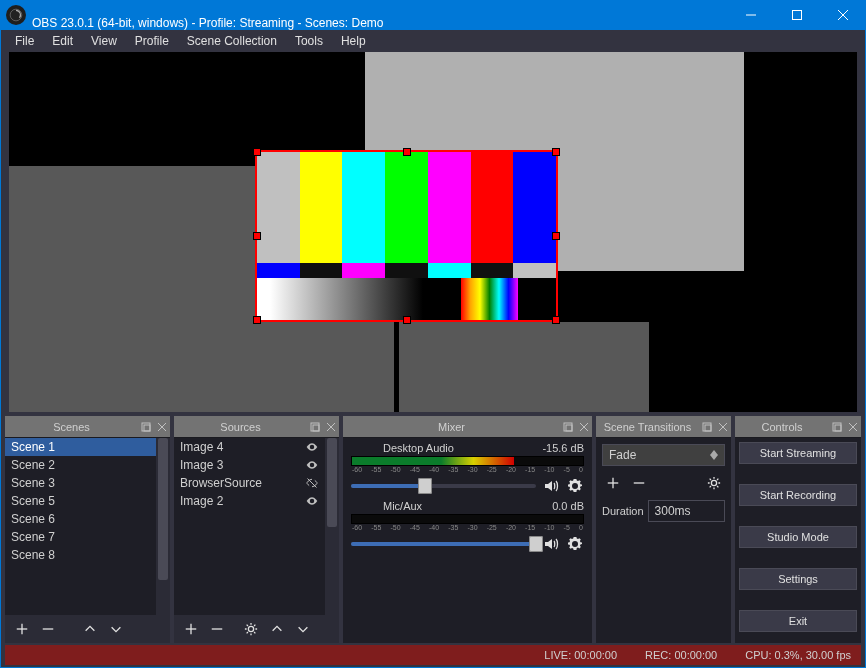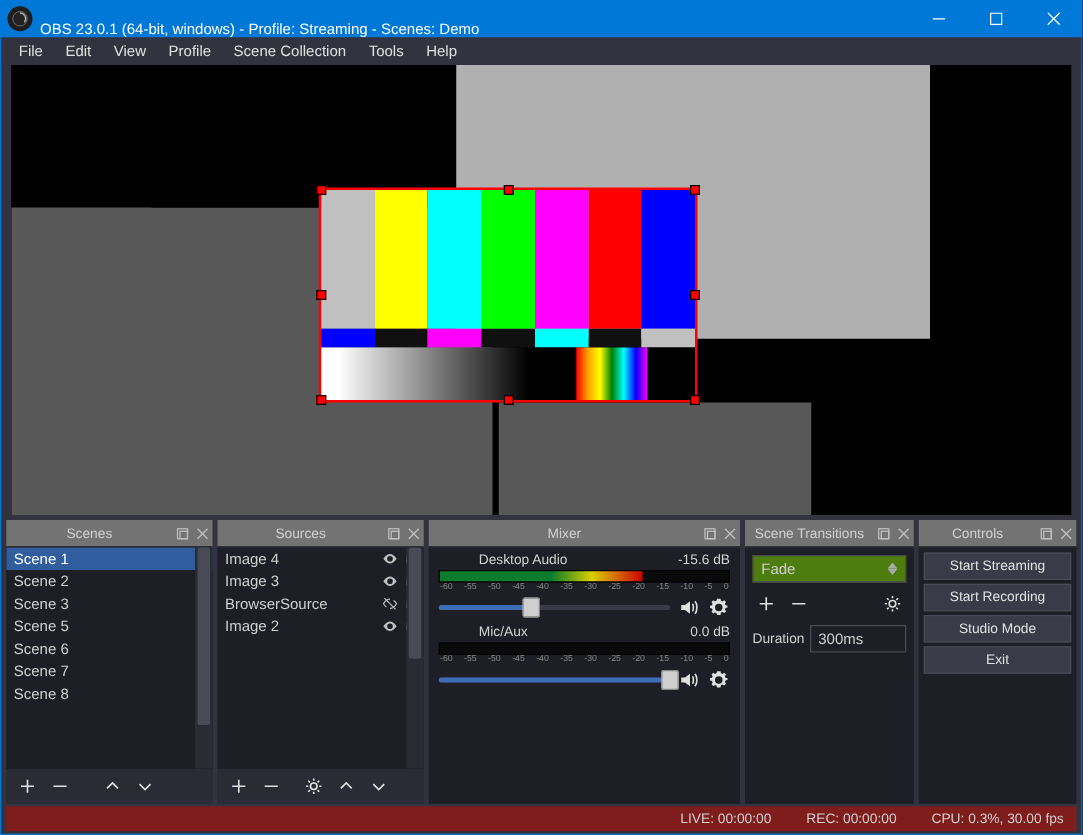--- a/index.html
+++ b/index.html
@@ -68,31 +68,31 @@
 .meter .ticks { position:absolute; top:100%; left:0; right:0; display:flex; justify-content:space-between; font-size:7px; color:#888; padding-top:1px; }
 .slider-row { display:flex; align-items:center; gap:6px; margin-top:10px; height:20px; }
 .slider { flex:1; height:4px; background:#3a3a48; border-radius:2px; position:relative; }
 .slider .prog { position:absolute; top:0; bottom:0; left:0; background:#3d6db5; border-radius:2px; }
 .slider .knob { position:absolute; width:14px; height:16px; background:#cfcfcf; border-radius:2px; top:-6px; transform:translateX(-50%); box-shadow:inset 0 0 0 1px #888; }
 .micon { width:18px; height:18px; display:flex; align-items:center; justify-content:center; cursor:pointer; }
 .micon svg { width:16px; height:16px; fill:#e0e0e0; }
 
 
 .trans-body { padding:6px; color:#d0d0d0; font-size:12px; }
-.select { height:22px; background:#4d7c0f; border:1px solid #4a4a56; display:flex; align-items:center; padding:0 6px; position:relative; }
+.select { height:22px; background:#404040; border:1px solid #4a4a56; display:flex; align-items:center; padding:0 6px; position:relative; }
 .select .arr { position:absolute; right:4px; top:2px; bottom:2px; width:10px; display:flex; flex-direction:column; justify-content:center; }
 .select .arr svg { width:8px; height:5px; fill:#aaa; }
 .trans-row { display:flex; align-items:center; gap:4px; margin-top:6px; }
 .trans-row .lbl { font-size:11px; }
 .num { flex:1; height:22px; background:#1e1e26; border:1px solid #4a4a56; display:flex; align-items:center; padding:0 6px; position:relative; }
 .iconbtn { width:22px; height:22px; display:flex; align-items:center; justify-content:center; cursor:pointer; }
 .iconbtn svg { width:14px; height:14px; stroke:#e0e0e0; stroke-width:1.5; fill:none; }
 
 
-.ctrls { padding:4px; display:flex; flex-direction:column; gap:3px; }
+.ctrls { padding:4px; display:flex; flex-direction:column; gap:20px; }
 .cbtn { height:22px; background:#3a3a48; color:#e0e0e0; font-size:11px; display:flex; align-items:center; justify-content:center; border:1px solid #4a4a56; cursor:pointer; }
 
 
 .status { position:absolute; left:4px; right:4px; bottom:2px; height:20px; display:flex; align-items:center; color:#d0d0d0; font-size:11px; background:#7f1d1d; gap:28px; padding-right:10px; justify-content:flex-end; }
 
 
 .vscroll { position:absolute; top:0; right:0; bottom:0; width:14px; background:#2b2b36; }
 .vscroll .thumb { position:absolute; left:2px; right:2px; background:#4a4a56; border-radius:2px; }
 </style>
 </head>
@@ -552,20 +552,21 @@
               <line x1="1" y1="1" x2="9" y2="9" stroke="#c0c0c0"></line>
               <line x1="9" y1="1" x2="1" y2="9" stroke="#c0c0c0"></line>
             </svg>
           </span>
       </div>
       <div class="panel-body">
         <div class="ctrls" id="ctrls">
             <div class="cbtn">Start Streaming</div>
             <div class="cbtn">Start Recording</div>
             <div class="cbtn">Studio Mode</div>
+            <div class="cbtn">Settings</div>
             <div class="cbtn">Exit</div>
           </div>
       </div>
     </div>
 
   </div>
 
   <div class="status">
     <span>LIVE: 00:00:00</span>
     <span>REC: 00:00:00</span>

